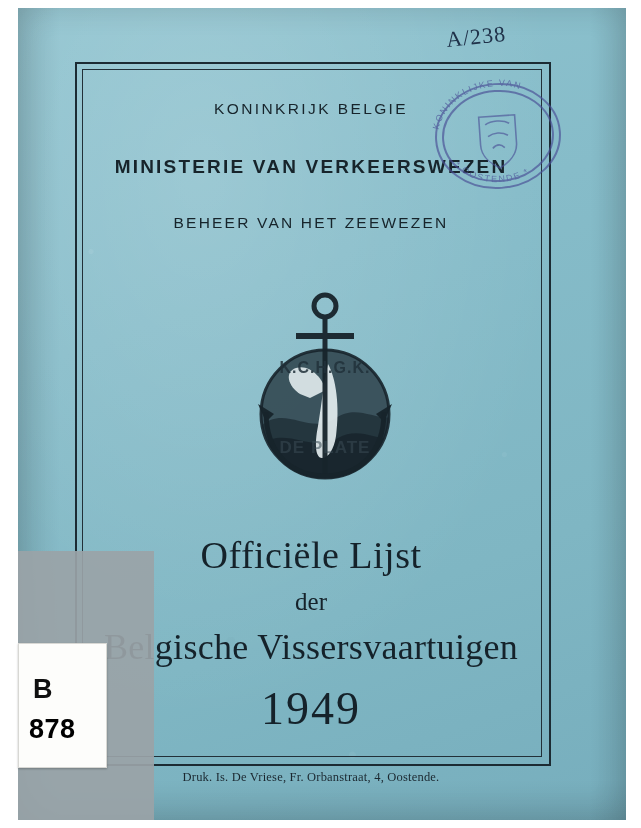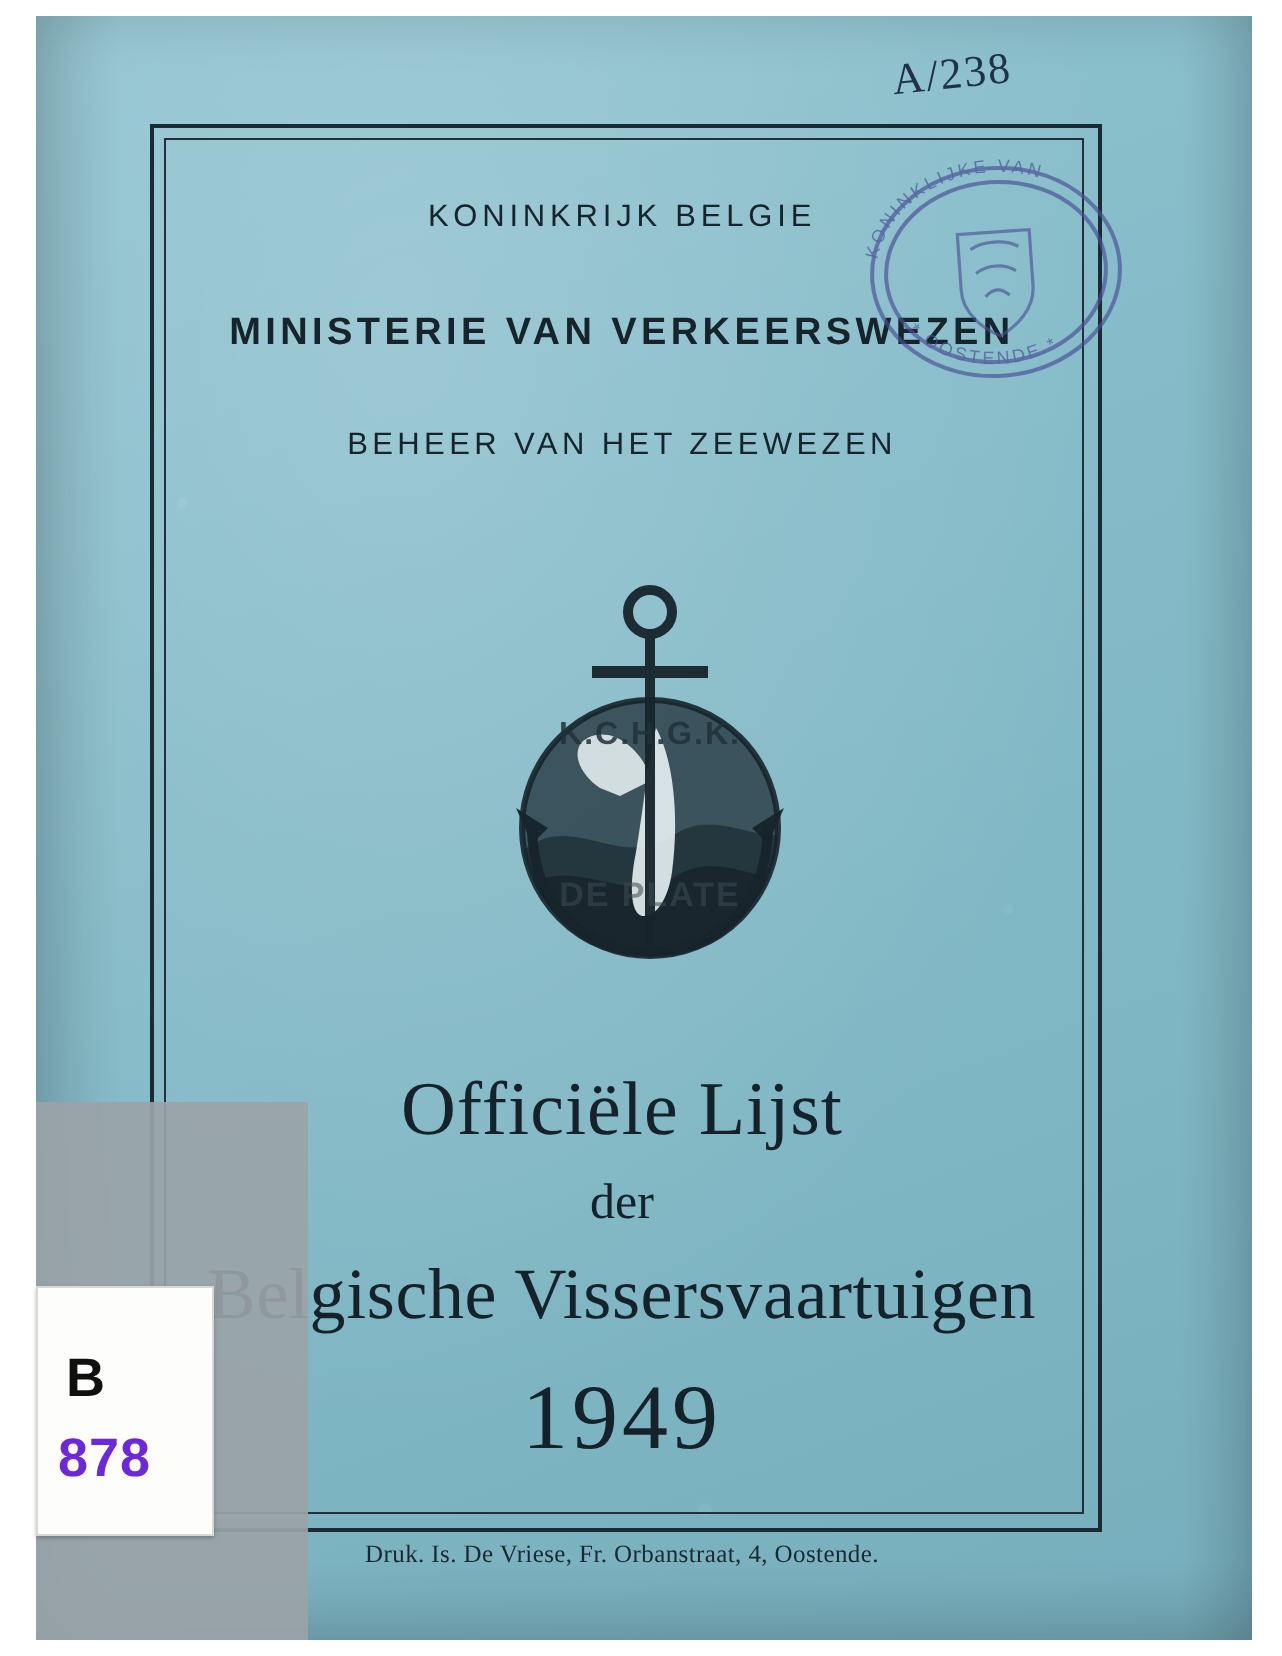--- a/index.html
+++ b/index.html
@@ -239,21 +239,21 @@
     font-weight: 700;
     color: #101010;
   }
   .label-card .lc2 {
     position: absolute;
     left: 10px;
     top: 70px;
     font-family: "Liberation Sans", sans-serif;
     font-size: 27px;
     font-weight: 700;
-    color: #6d28d9;
+    color: #000000;
     letter-spacing: 0.5px;
   }
 </style>
 </head>
 <body>
 
 <div id="page">
 
   <div class="cover">
     <div class="grain"></div>

